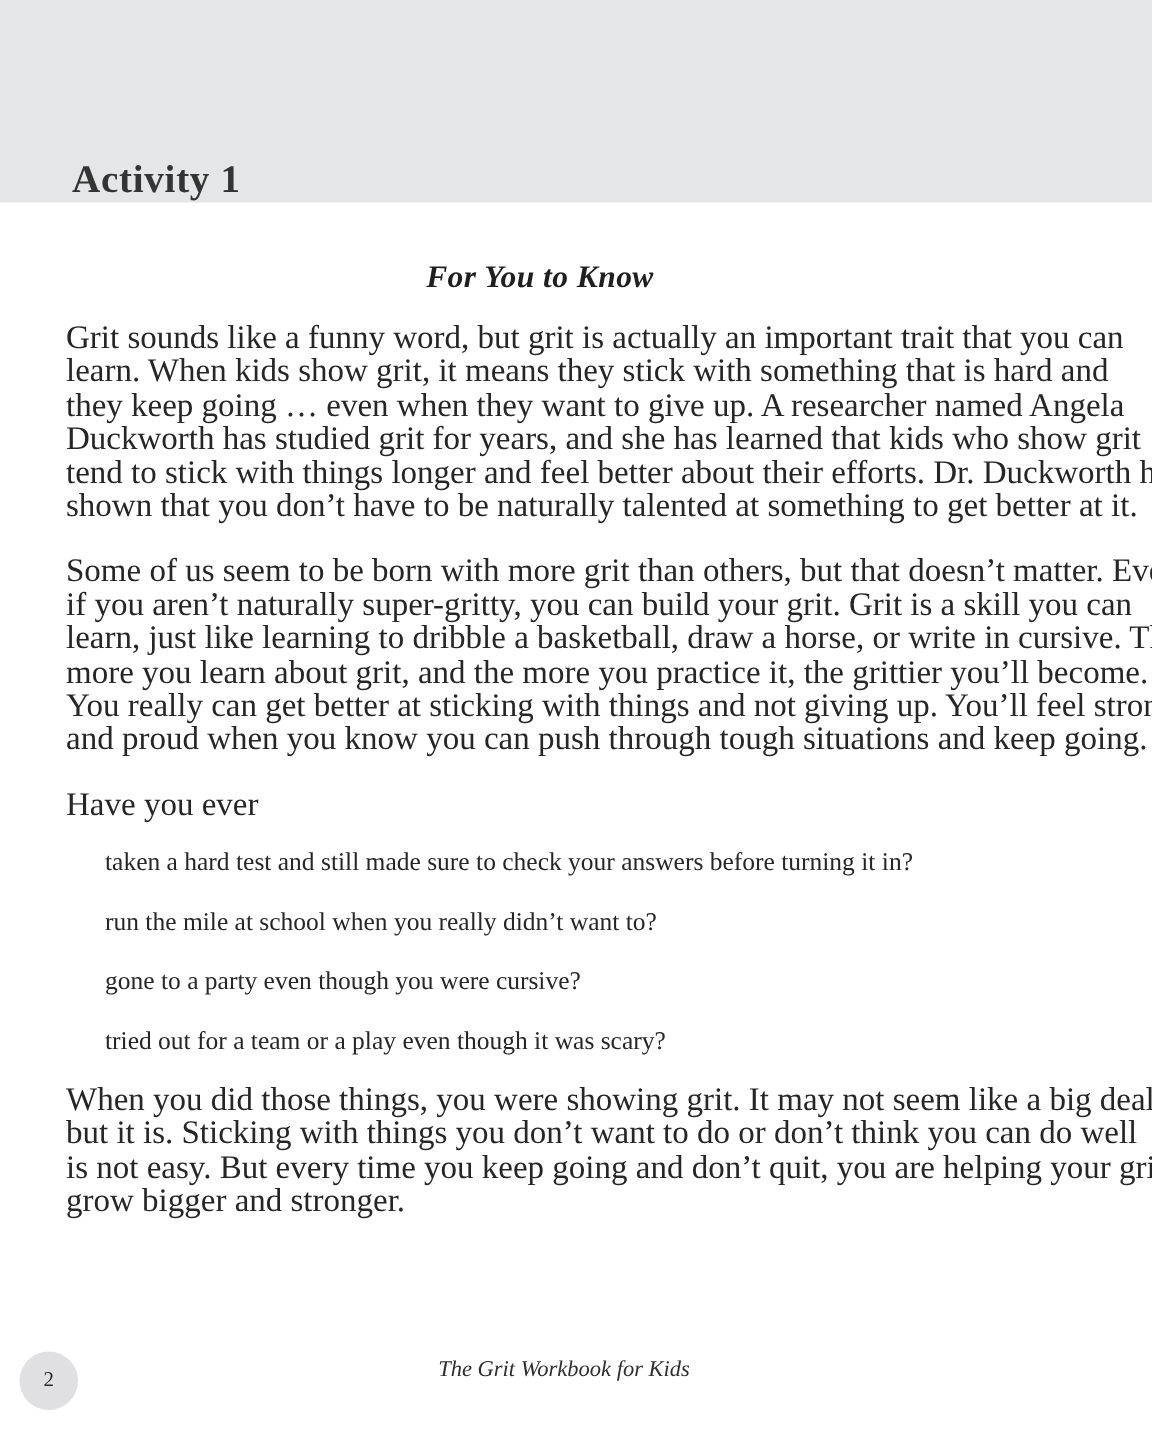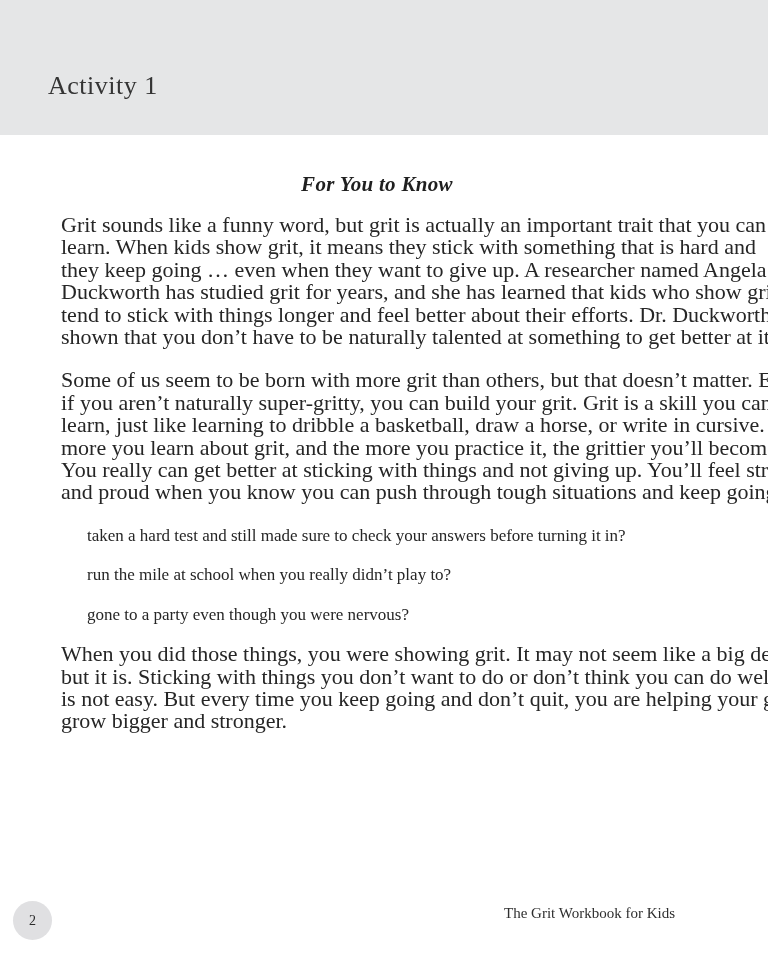--- a/index.html
+++ b/index.html
@@ -15,28 +15,29 @@
     width: 768px;
     height: 960px;
     position: relative;
     background: #ffffff;
   }
   .band {
     height: 135px;
     background: #e5e6e7;
     display: flex;
     justify-content: space-between;
-    align-items: center;
+    align-items: flex-end;
     padding: 37px 88px 0 48px;
     font-size: 26px;
     letter-spacing: 0.5px;
     color: #343434;
+    font-weight: bold;
   }
   .content {
-    padding: 0 0 0 61px;
+    padding: 0 0 0 44px;
     width: 720px;
   }
   .section-heading {
     width: 632px;
     text-align: center;
     font-size: 21px;
     font-weight: bold;
     font-style: italic;
     letter-spacing: 0.3px;
     color: #1f1f1f;
@@ -81,26 +82,27 @@
     border-radius: 50%;
     background: #e0e0e2;
     display: flex;
     align-items: center;
     justify-content: center;
     font-size: 14px;
     color: #2b2b2b;
   }
   .book-title {
     position: absolute;
-    left: 43px;
+    left: 60px;
     top: 5px;
     width: 632px;
-    text-align: right;
+    text-align: center;
     font-size: 15px;
     color: #2e2e2e;
+    font-style: italic;
   }
 </style>
 </head>
 <body>
 
 <div class="page">
 
   <header class="band">
     <span>Activity 1</span>
   </header>
@@ -116,25 +118,27 @@
 shown that you don’t have to be naturally talented at something to get better at it.</p>
 
     <p>Some of us seem to be born with more grit than others, but that doesn’t matter. Even
 if you aren’t naturally super-gritty, you can build your grit. Grit is a skill you can
 learn, just like learning to dribble a basketball, draw a horse, or write in cursive. The
 more you learn about grit, and the more you practice it, the grittier you’ll become.
 You really can get better at sticking with things and not giving up. You’ll feel strong
 and proud when you know you can push through tough situations and keep going.</p>
 
 
+    <p class="question-intro">Have you ever</p>
 
     <ul class="ever-list">
       <li>taken a hard test and still made sure to check your answers before turning it in?</li>
-      <li>run the mile at school when you really didn’t play to?</li>
-      <li>gone to a party even though you were nervous?</li>
+      <li>run the mile at school when you really didn’t want to?</li>
+      <li>gone to a party even though you were cursive?</li>
+      <li>tried out for a team or a play even though it was scary?</li>
     </ul>
 
     <p>When you did those things, you were showing grit. It may not seem like a big deal,
 but it is. Sticking with things you don’t want to do or don’t think you can do well
 is not easy. But every time you keep going and don’t quit, you are helping your grit
 grow bigger and stronger.</p>
   </main>
 
   <footer class="footer">
     <span class="page-circle">

